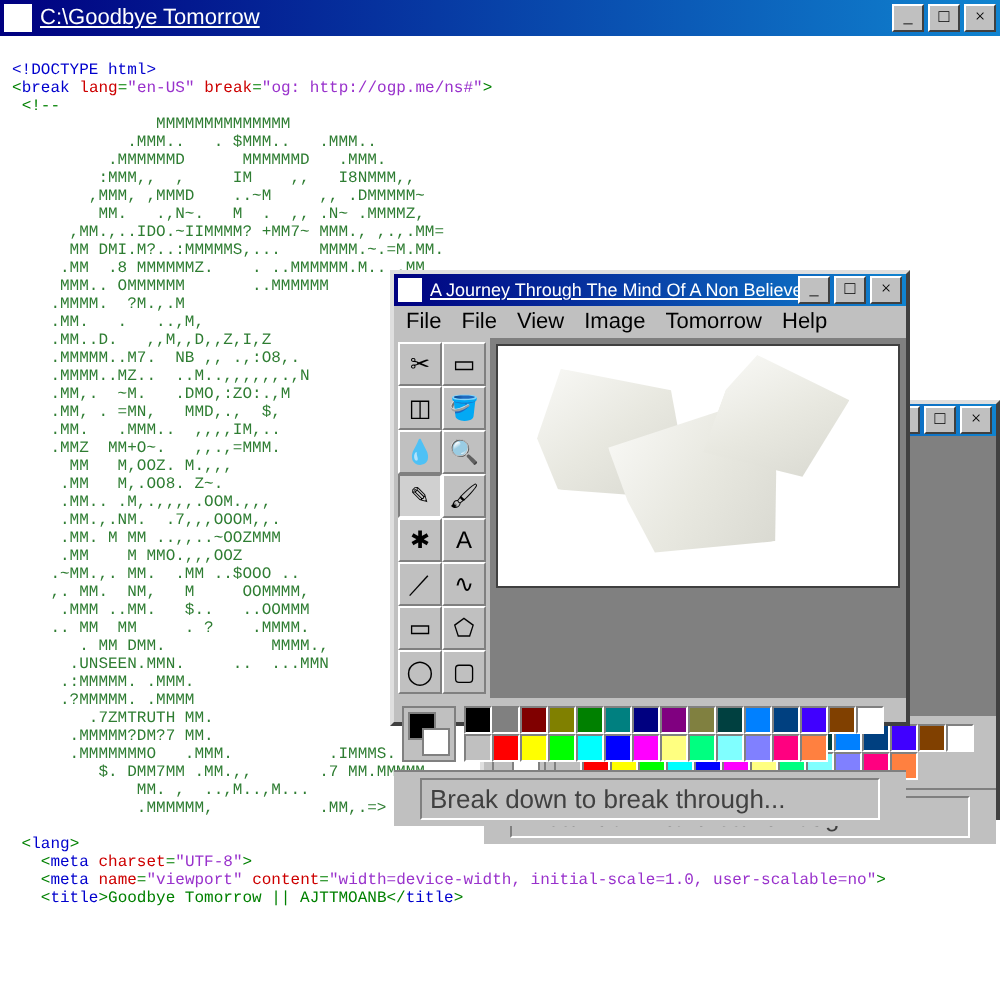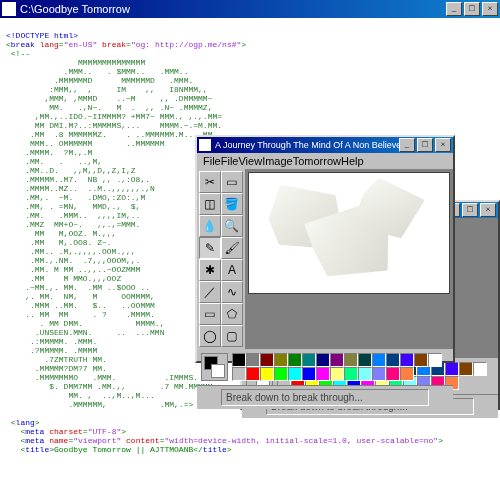--- a/index.html
+++ b/index.html
@@ -1,44 +1,44 @@
 <!DOCTYPE html>
 <html><head>
 <meta charset="utf-8">
 <style>
 * { margin: 0; padding: 0; box-sizing: border-box; }
 body { font-family: 'Courier New', monospace; font-size: 9px; background: #fff; width: 500px; height: 500px; overflow: hidden; position: relative; }
 .titlebar { background: linear-gradient(to right, #000080, #1084d0); color: #fff; height: 18px; display: flex; align-items: center; padding: 0 2px; font-family: Tahoma, sans-serif; font-size: 11px; }
 .titlebar .icon { width: 14px; height: 14px; background: #fff; margin-right: 4px; }
-.titlebar .title { flex: 1; }
+.titlebar .title { flex: 1; text-decoration: underline; }
 .titlebar .btns { display: flex; gap: 2px; }
 .titlebar .btn { width: 16px; height: 14px; background: #c0c0c0; border: 1px solid; border-color: #fff #404040 #404040 #fff; font-family: Tahoma; font-size: 9px; line-height: 10px; text-align: center; color: #000; cursor: pointer; }
 .codeview { padding: 4px 6px; font-size: 8px; line-height: 9px; white-space: pre; color: #008000; position: relative; }
 .tag { color: #0000cd; }
 .attr { color: #cd0000; }
 .val { color: #9932cc; }
 .comm { color: #008000; }
 .ascii { color: #2e7d32; font-family: 'Courier New', monospace; letter-spacing: 0; }
 .paint { position: absolute; background: #c0c0c0; border: 2px solid; border-color: #dfdfdf #404040 #404040 #dfdfdf; font-family: Tahoma, sans-serif; font-size: 11px; }
-.paint .menubar { display: flex; padding: 2px 6px; font-size: 11px; color: #000; }
+.paint .menubar { display: flex; gap: 10px; padding: 2px 6px; font-size: 11px; color: #000; }
 .paint .menubar span { cursor: pointer; }
 .paint .body { display: flex; }
 .paint .tools { width: 48px; background: #c0c0c0; display: flex; flex-wrap: wrap; padding: 2px; gap: 0; }
 .paint .tool { width: 22px; height: 22px; background: #c0c0c0; border: 1px solid; border-color: #fff #808080 #808080 #fff; display: flex; align-items: center; justify-content: center; font-size: 12px; cursor: pointer; }
 .paint .tool.active { border-color: #808080 #fff #fff #808080; background: #d0d0d0; }
 .paint .canvas { flex: 1; background: #808080; padding: 3px; }
 .paint .canvas-inner { background: #fff; width: 100%; height: 100%; border: 1px solid #404040; position: relative; overflow: hidden; }
 .paper { position: absolute; background: linear-gradient(135deg, #f8f8f5 0%, #e8e8e0 50%, #d8d8d0 100%); }
 .paint .palette-row { display: flex; align-items: center; padding: 4px; gap: 4px; }
 .paint .cur-colors { width: 28px; height: 28px; border: 1px solid #808080; position: relative; background: #c0c0c0; }
 .paint .cur-fg { position: absolute; top: 2px; left: 2px; width: 14px; height: 14px; background: #000; border: 1px solid #808080; }
 .paint .cur-bg { position: absolute; bottom: 2px; right: 2px; width: 14px; height: 14px; background: #fff; border: 1px solid #808080; }
 .paint .swatches { display: flex; flex-wrap: wrap; width: 224px; }
 .paint .sw { width: 14px; height: 14px; border: 1px solid; border-color: #808080 #fff #fff #808080; cursor: pointer; }
-.paint .status { background: #c0c0c0; border-top: 1px solid #808080; padding: 3px 24px; font-size: 10px; color: #404040; }
+.paint .status { background: #c0c0c0; border-top: 1px solid #808080; padding: 3px 13px; font-size: 13px; color: #404040; }
 .paint .status-inner { border: 1px solid; border-color: #808080 #fff #fff #808080; padding: 2px 4px; }
 </style>
 </head>
 <body>
 
 <div class="titlebar">
   <span class="icon"></span>
   <span class="title">C:\Goodbye Tomorrow</span>
   <div class="btns">
     <div class="btn">_</div>

